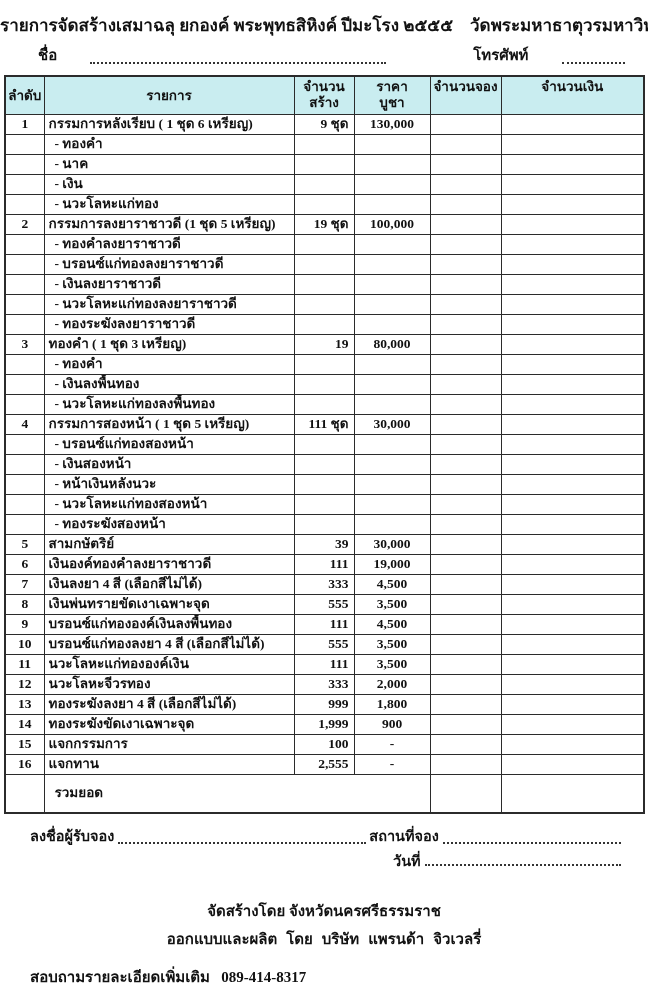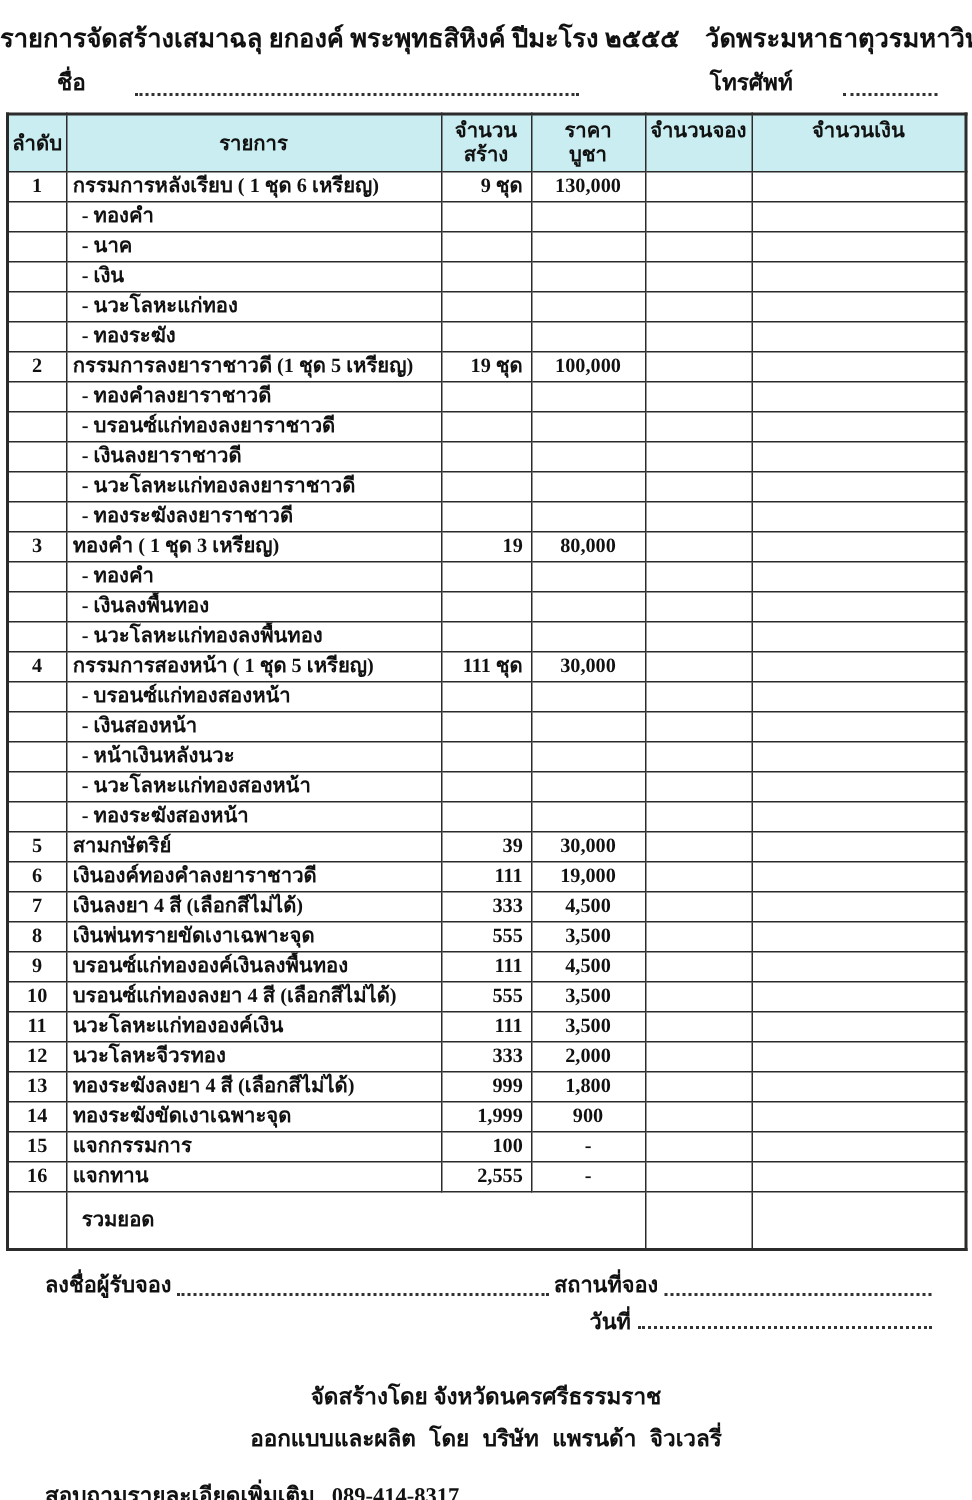--- a/index.html
+++ b/index.html
@@ -170,28 +170,20 @@
       </tr>
       <tr>
         <td class="c-no"></td>
         <td class="c-item sub">- นวะโลหะแก่ทอง</td>
         <td class="c-qty"></td>
         <td class="c-price"></td>
         <td class="c-res"></td>
         <td class="c-amt"></td>
       </tr>
       <tr>
-        <td class="c-no"></td>
-        <td class="c-item sub">- ทองระฆัง</td>
-        <td class="c-qty"></td>
-        <td class="c-price"></td>
-        <td class="c-res"></td>
-        <td class="c-amt"></td>
-      </tr>
-      <tr>
         <td class="c-no">2</td>
         <td class="c-item">กรรมการลงยาราชาวดี (1 ชุด 5 เหรียญ)</td>
         <td class="c-qty">19 ชุด</td>
         <td class="c-price">100,000</td>
         <td class="c-res"></td>
         <td class="c-amt"></td>
       </tr>
       <tr>
         <td class="c-no"></td>
         <td class="c-item sub">- ทองคำลงยาราชาวดี</td>

